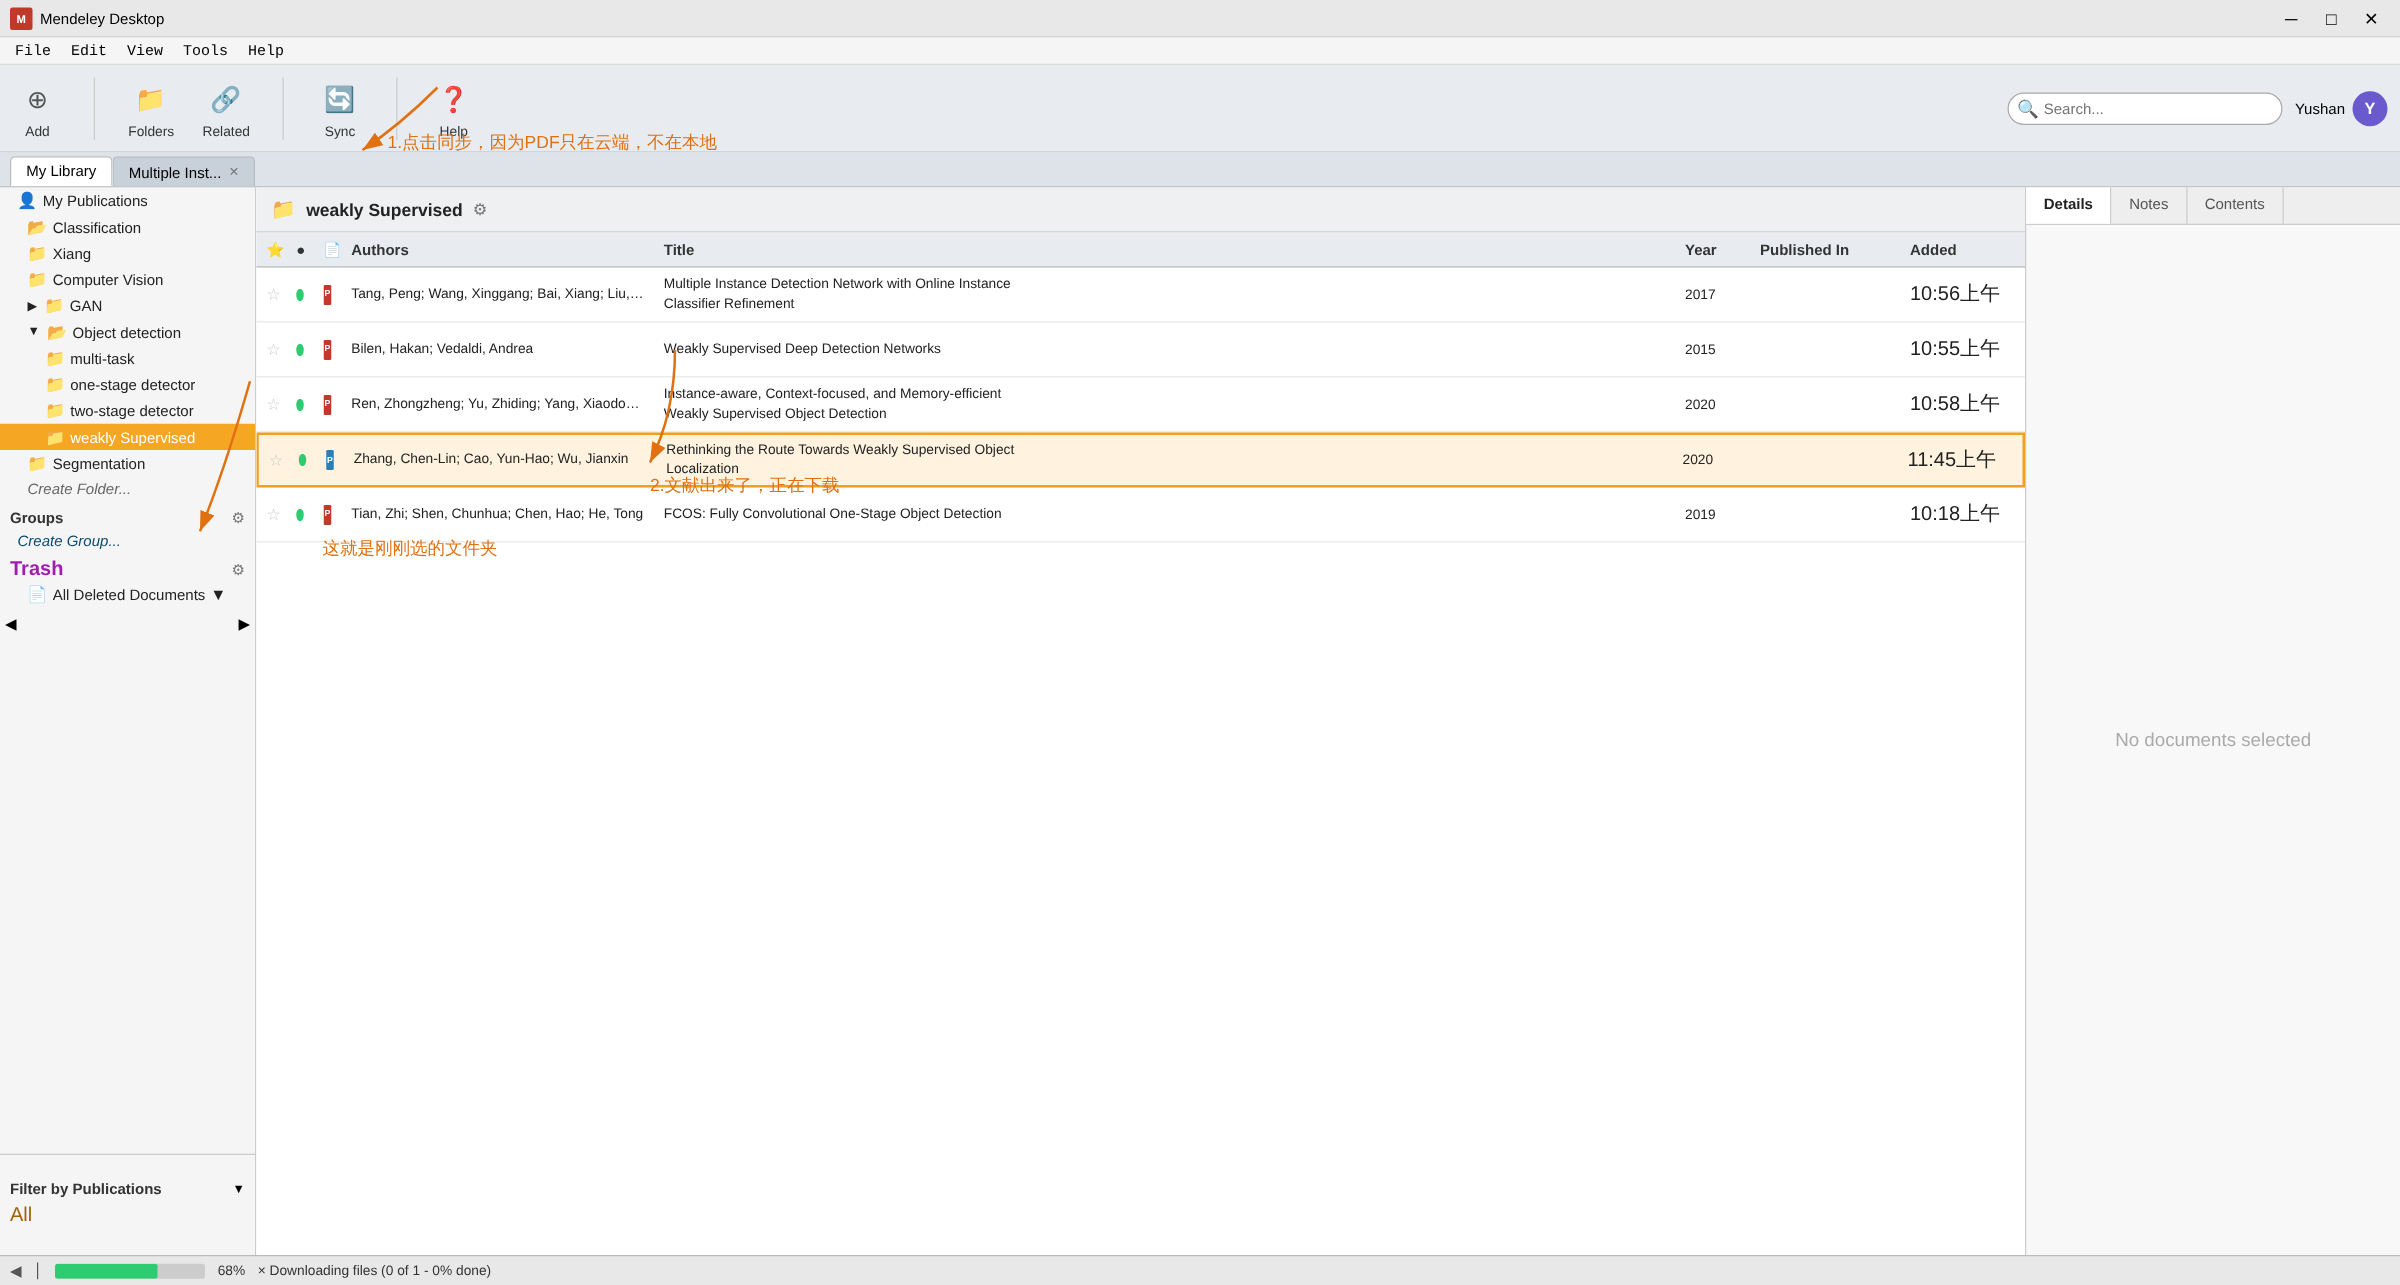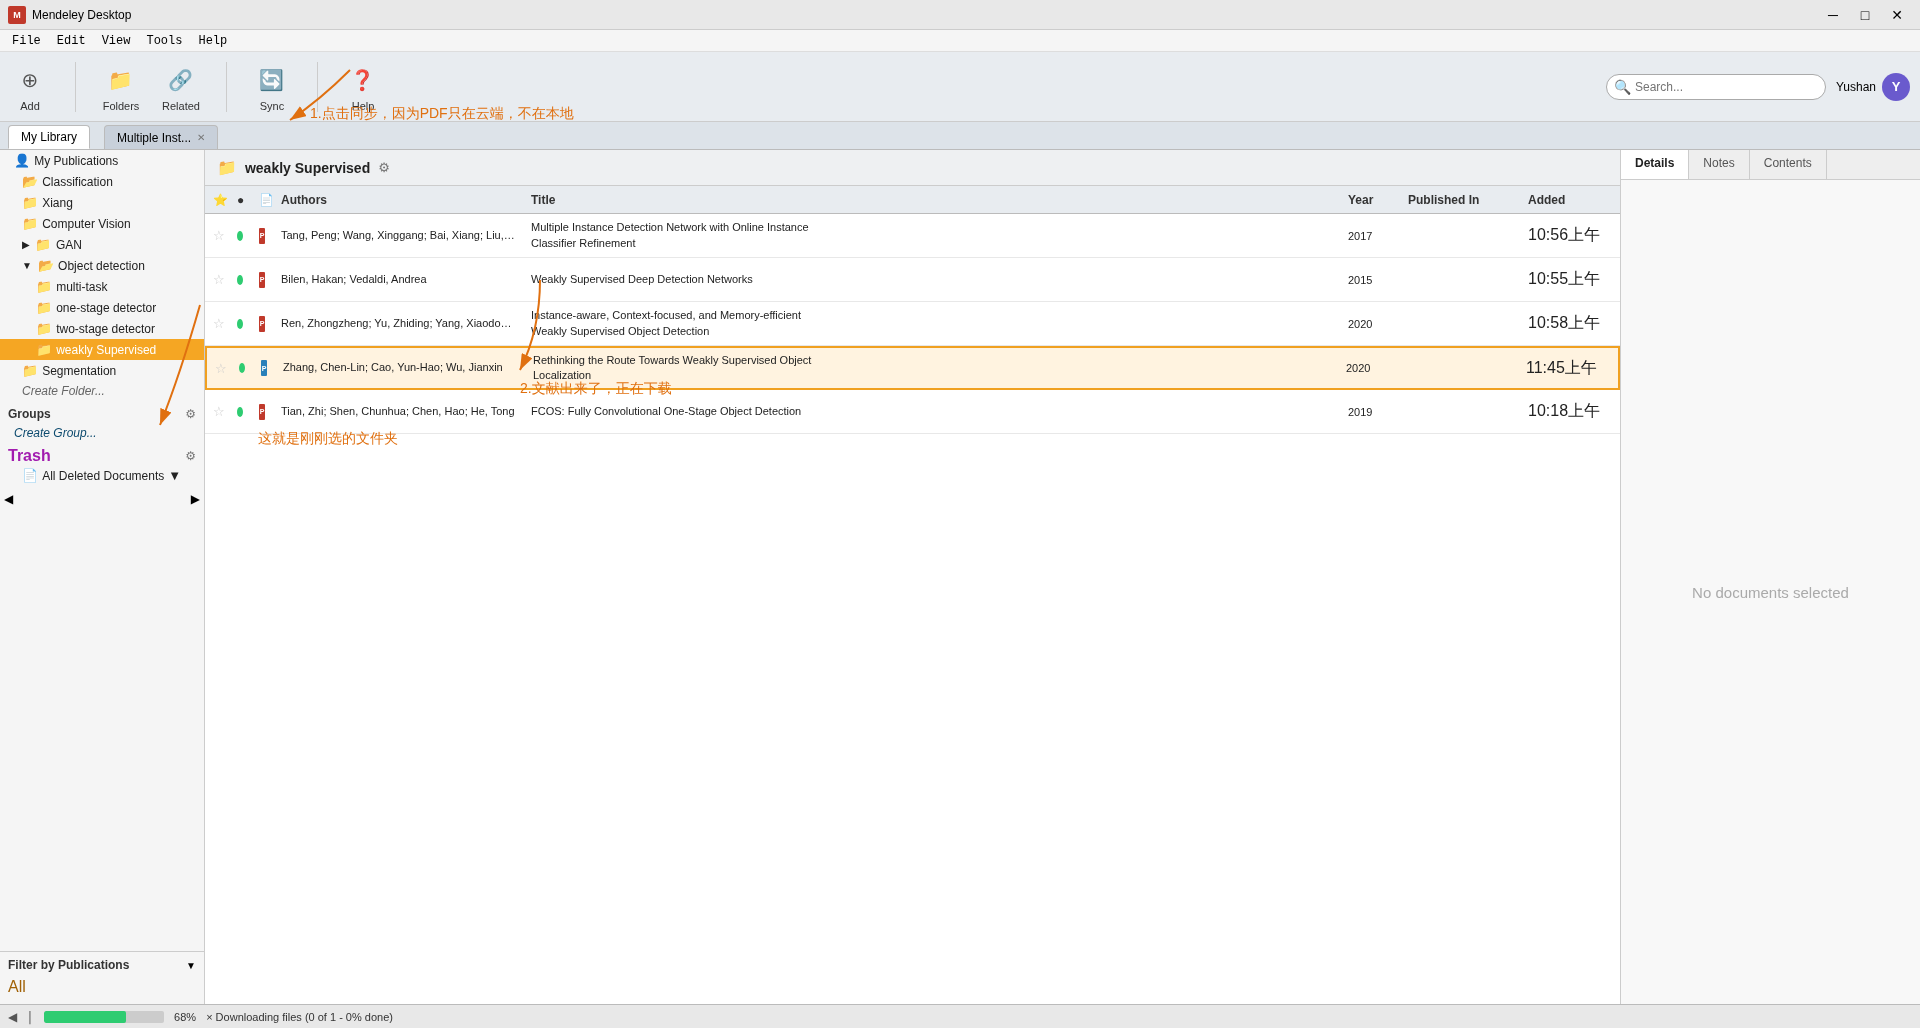--- a/index.html
+++ b/index.html
@@ -88,21 +88,21 @@
       font-size: 13px; font-weight: bold;
     }
 
     
     .tab-bar {
       height: 28px;
       background: #dde3e9;
       display: flex;
       align-items: flex-end;
       padding: 0 8px;
-      gap: 14px;
+      gap: 0;
       border-bottom: 1px solid #bbb;
     }
     .tab {
       height: 24px;
       padding: 0 12px;
       background: #c8d0da;
       border: 1px solid #bbb;
       border-bottom: none;
       border-radius: 4px 4px 0 0;
       display: flex; align-items: center; gap: 6px;
@@ -154,21 +154,21 @@
     .sidebar-trash-section {
       padding: 4px 8px;
     }
     .trash-header {
       display: flex; align-items: center; justify-content: space-between;
     }
     .trash-label { font-size: 16px; font-weight: bold; color: #a21caf; }
 
     .sidebar-filter-section {
       border-top: 1px solid #ccc;
-      padding: 6px 8px;
+      padding: 20px 8px;
     }
     .filter-header {
       display: flex; align-items: center; justify-content: space-between;
       margin-bottom: 4px;
     }
     .filter-label { font-size: 12px; font-weight: bold; color: #333; }
     .filter-all { font-size: 16px; color: #a16207; padding: 2px 0; }
 
     
     .content-area {

